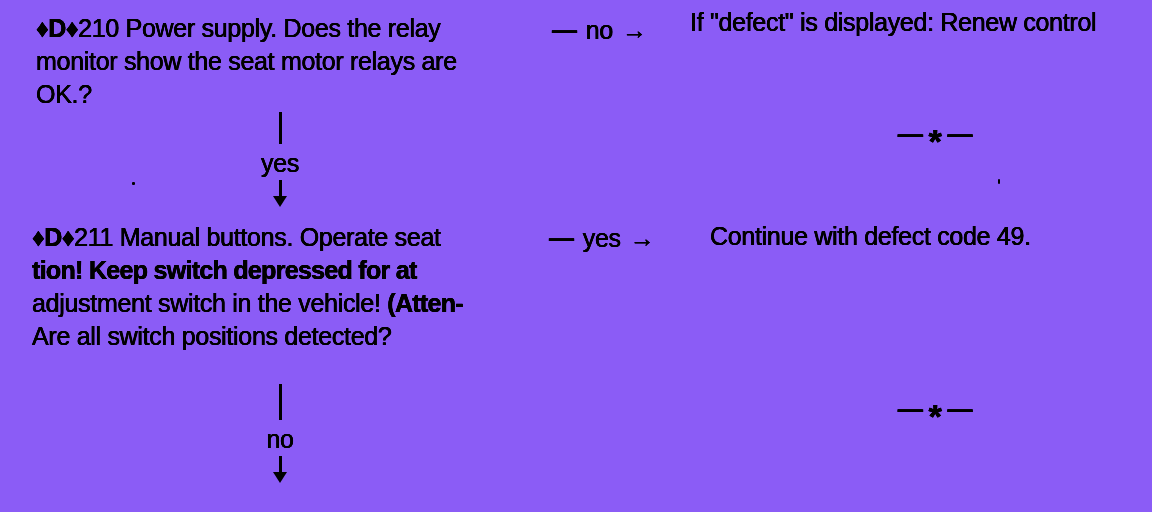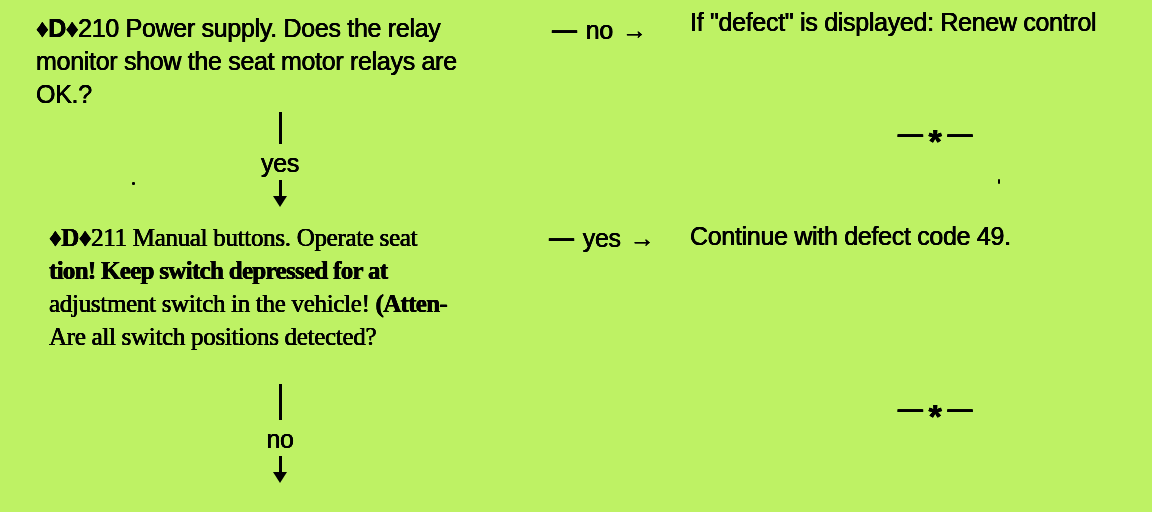--- a/index.html
+++ b/index.html
@@ -4,21 +4,21 @@
 <style>
   html, body {
     margin: 0;
     padding: 0;
     background: #ffffff;
   }
   .canvas {
     position: relative;
     width: 1152px;
     height: 512px;
-    background: #bef264;
+    background: #8b5cf6;
     color: #000000;
     font-family: "Liberation Sans", "DejaVu Sans", sans-serif;
     font-size: 25px;
     line-height: 33px;
     letter-spacing: -0.3px;
     overflow: hidden;
     
     text-shadow: 0.35px 0 0 #000, -0.25px 0 0 #000, 0 0.25px 0 #000;
   }
   .abs { position: absolute; }
@@ -103,21 +103,21 @@
   <div class="abs" style="left:690px; top:6px;">
     <div class="line">If "defect" is displayed: Renew control</div>
   </div>
 
   <div class="abs separator" style="left:880px; top:121px;">
     <span class="dash">—</span>
     <span class="star">*</span>
     <span class="dash">—</span>
   </div>
 
-  <div class="abs" style="left:49px; top:221px;font-family:Liberation Serif, serif;">
+  <div class="abs" style="left:32px; top:221px;">
     <div class="line"><span class="marker">♦D♦</span><span>211 Manual buttons. Operate seat</span></div>
     <div class="line b">tion! Keep switch depressed for at</div>
     <div class="line"><span>adjustment switch in the vehicle! </span><span class="b">(Atten-</span></div>
     <div class="line">Are all switch positions detected?</div>
   </div>
 
   <div class="abs connector" style="left:238px; top:384px;">
     <div class="vbar h36"></div>
     <div class="conn-label">no</div>
     <div class="down-arrow">
@@ -125,21 +125,21 @@
       <div class="head"></div>
     </div>
   </div>
 
   <div class="abs branch" style="left:549px; top:222px;">
     <span class="dash">—</span>
     <span>yes</span>
     <span>→</span>
   </div>
 
-  <div class="abs" style="left:690px; top:220px;">
+  <div class="abs" style="left:710px; top:220px;">
     <div class="line">Continue with defect code 49.</div>
   </div>
 
   <div class="abs separator" style="left:880px; top:396px;">
     <span class="dash">—</span>
     <span class="star">*</span>
     <span class="dash">—</span>
   </div>
 
   <div class="speck" style="left:132px; top:182px; width:3px; height:3px;"></div>

